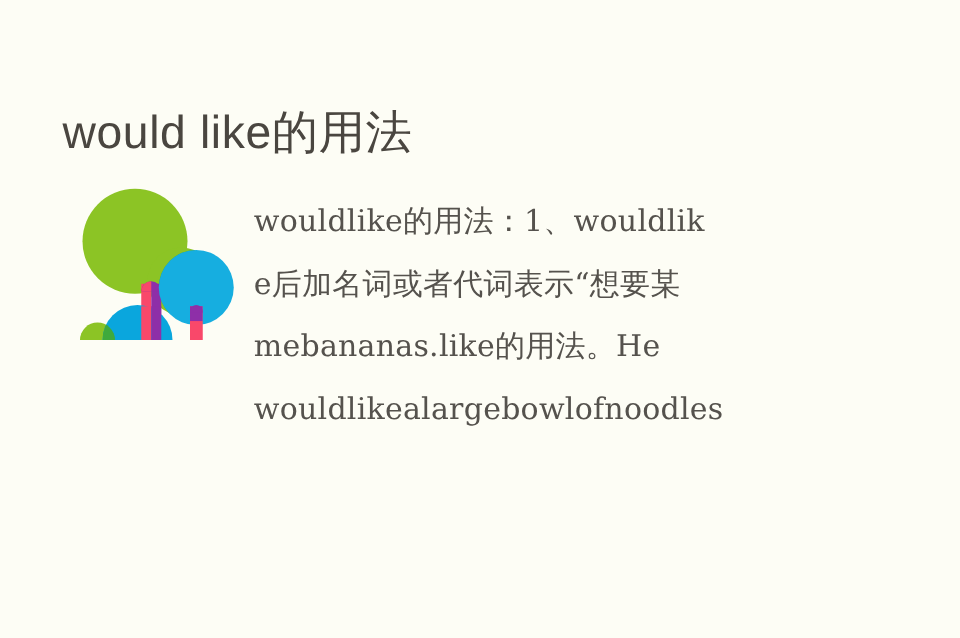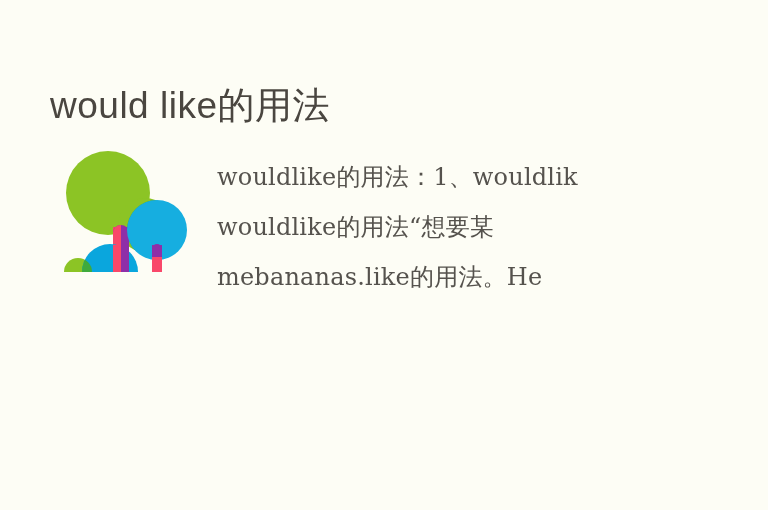--- a/index.html
+++ b/index.html
@@ -43,21 +43,21 @@
     width: 135px;
     height: 132px;
   }
   #illustration svg {
     display: block;
   }
 
   
   #article-body {
     position: absolute;
-    left: 217px;
+    left: 203px;
     top: 152px;
     width: 452px;
   }
   .body-line {
     font-family: "DejaVu Serif", "Liberation Serif", serif;
     font-size: 24px;
     line-height: 50px;
     color: #55524d;
     letter-spacing: 0.2px;
     white-space: nowrap;
@@ -110,17 +110,18 @@
 
       <rect x="53" y="100" width="8" height="27" fill="#f9486a"></rect>
       <rect x="61" y="100" width="8" height="27" fill="#8e2fa8"></rect>
       <rect x="92" y="112" width="10" height="15" fill="#f9486a"></rect>
 
     </svg>
   </div>
 
   <div id="article-body">
     <div class="body-line">wouldlike的用法：1、wouldlik</div>
-    <div class="body-line">wouldlike的用法“想要某</div>
+    <div class="body-line">e后加名词或者代词表示“想要某</div>
     <div class="body-line">mebananas.like的用法。He</div>
+    <div class="body-line">wouldlikealargebowlofnoodles</div>
   </div>
 
 </div>
 
 </body></html>

